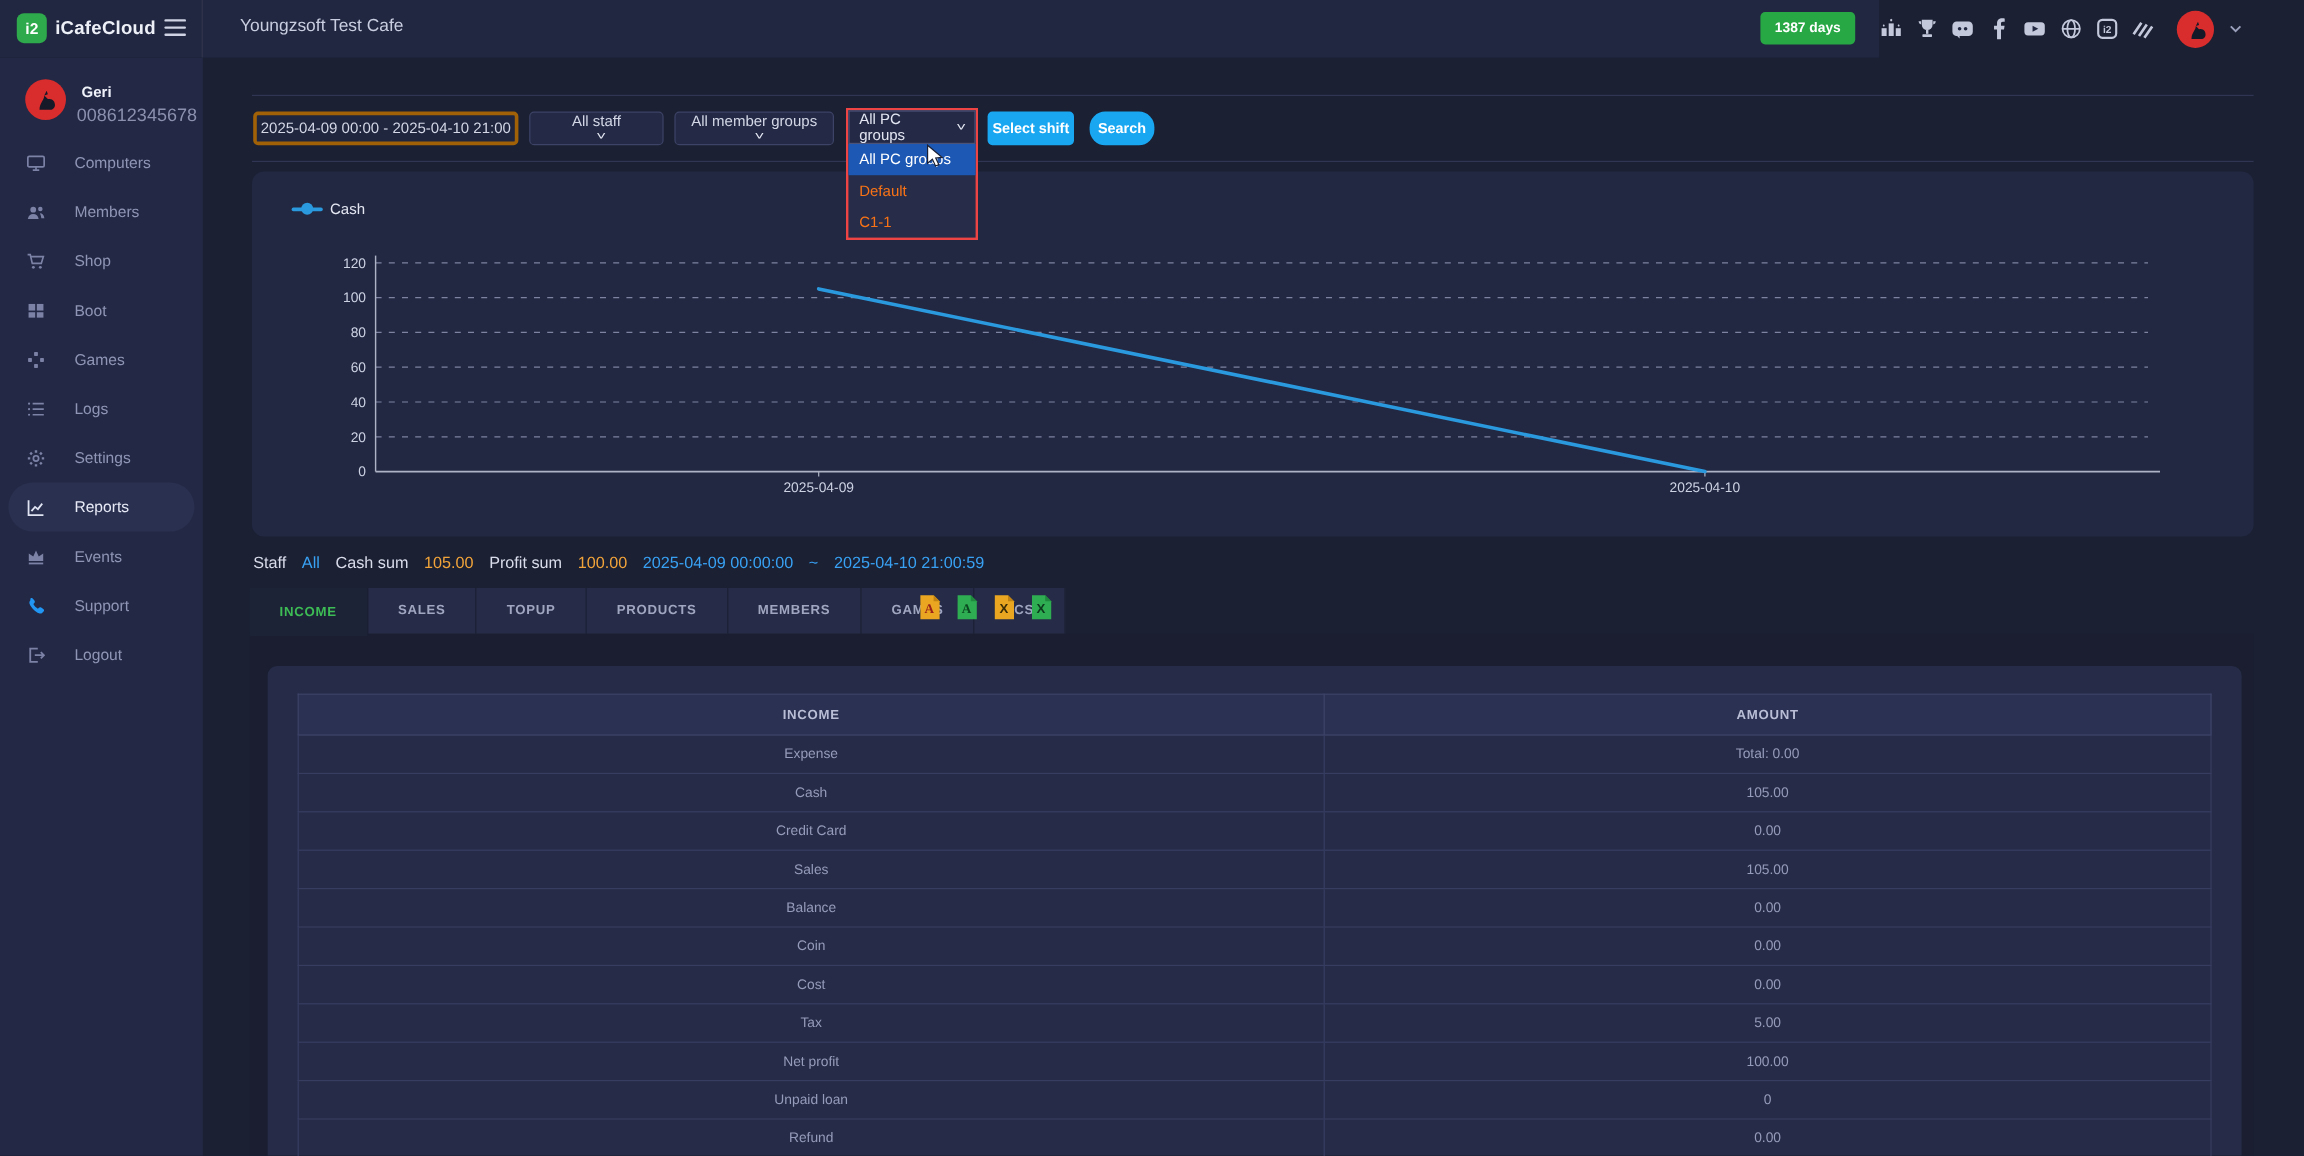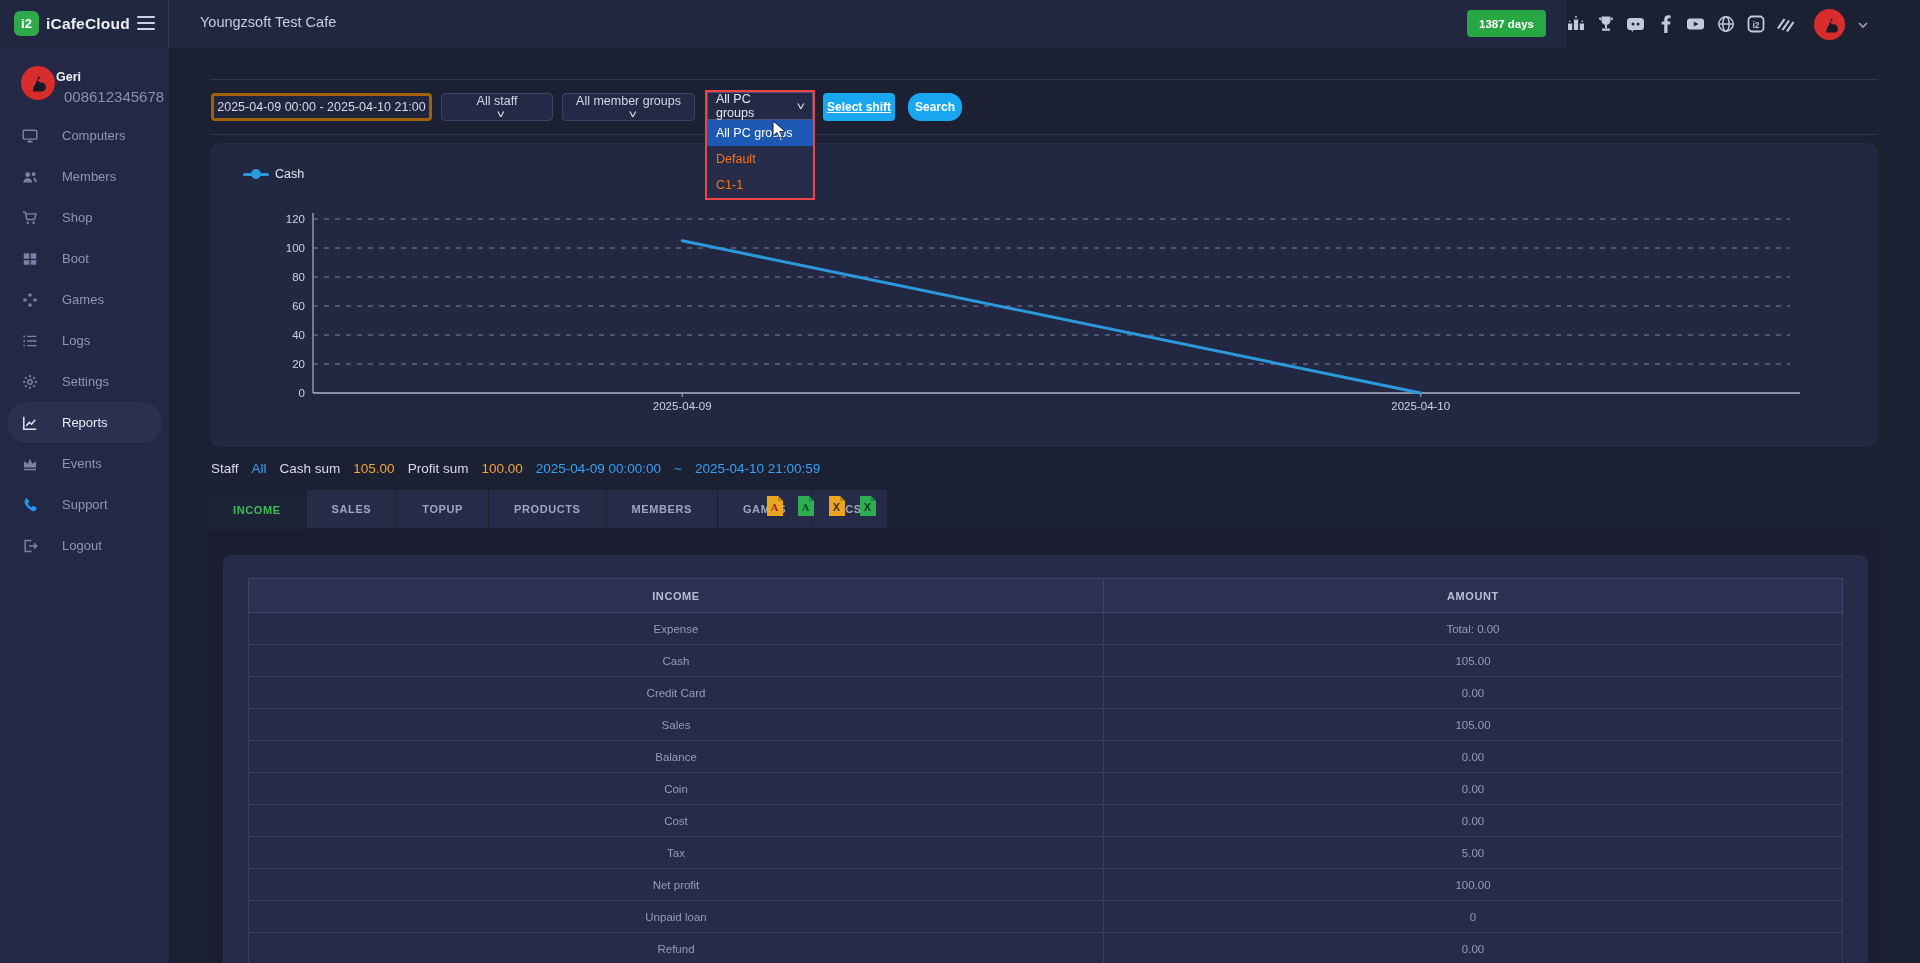--- a/index.html
+++ b/index.html
@@ -21,21 +21,21 @@
   #top-icons { position:absolute; left:1566px; top:0; height:48px; display:flex; align-items:center; gap:11px; color:#c3c8da; }
   #top-icons .ticon { width:19px; height:19px; display:flex; align-items:center; justify-content:center; cursor:pointer; }
   #top-avatar { width:31px; height:31px; border-radius:50%; background:#d92c2c; position:relative; overflow:hidden; margin-left:8px; cursor:pointer; }
   .dragon { position:absolute; left:15%; top:12%; width:70%; height:80%; }
   #avatar-chevron { color:#9aa0bb; margin-left:2px; cursor:pointer; }
 
   
   #sidebar { position:absolute; left:0; top:48px; width:169px; height:915px; background:#232945; z-index:10; }
   #user-block { position:relative; height:66px; }
   #user-avatar { position:absolute; left:21px; top:18px; width:34px; height:34px; border-radius:50%; background:#d92c2c; overflow:hidden; }
-  #user-name { position:absolute; left:56px; top:22px; color:#f0f2fa; font-size:12.5px; font-weight:bold; }
+  #user-name { position:absolute; left:68px; top:22px; color:#f0f2fa; font-size:12.5px; font-weight:bold; }
   #user-phone { position:absolute; left:64px; top:40px; color:#8a90ae; font-size:15px; }
   #nav { position:absolute; left:0; top:67px; width:169px; }
   .nav-item { height:41px; margin:0 7px; padding-left:15px; display:flex; align-items:center; gap:24px;
     color:#8f95b5; font-size:13px; cursor:pointer; border-radius:22px; }
   .nav-item .nicon { width:16px; height:16px; flex:0 0 16px; color:#7b82a6; display:flex; }
   .nav-item.active { background:#2a3050; color:#e8ebf7; }
   .nav-item.active .nicon { color:#dfe3f2; }
   .nav-item .nicon.blue { color:#2196f3; }
 
   
@@ -50,21 +50,21 @@
   #member-select { left:562px; width:133px; }
   .chev { font-size:10px; color:#e6e9f4; transform:scaleX(1.4); margin-left:8px; }
   #pc-wrap { position:absolute; left:705px; top:90px; width:110px; border:2px solid #ef4444; z-index:30; background:#272d49; }
   #pc-select { height:28px; background:#242a46; border:1px solid #4c5378; color:#e3e6f2; font-size:12.5px;
     display:flex; align-items:center; justify-content:space-between; padding:0 8px; cursor:pointer; }
   .pc-option { height:26px; display:flex; align-items:center; padding-left:9px; color:#f97316; font-size:12.5px; cursor:pointer; }
   .pc-option.selected { background:#1d58b4; color:#fff; }
   #cursor { position:absolute; left:772px; top:120px; z-index:40; pointer-events:none; }
   .btn { position:absolute; top:93px; height:28px; background:#1aa7f2; border:none; border-radius:4px;
     color:#fff; font-size:12px; font-weight:bold; cursor:pointer; font-family:inherit; }
-  #select-shift-btn { left:823px; width:72px;text-decoration:underline; }
+  #select-shift-btn { left:823px; width:72px; }
   #search-btn { left:908px; width:54px;border-radius:13px; }
 
   
   #chart-card { position:absolute; left:210px; top:143px; width:1668px; height:304px; background:#222842; border-radius:10px; }
   #legend { position:absolute; left:33px; top:24px; display:flex; align-items:center; gap:6px; color:#e4e7f2; font-size:12.5px; }
   #legend .lline { width:26px; height:3px; border-radius:2px; position:relative; }
   #legend .ldot { position:absolute; left:8px; top:-3.5px; width:10px; height:10px; border-radius:50%; }
   #chart-svg { position:absolute; left:0; top:0; }
   .ylab { fill:#cdd2e3; font-size:11.5px; text-anchor:end; font-family:"Liberation Sans","DejaVu Sans",sans-serif; }
   .xlab { fill:#cdd2e3; font-size:11.5px; text-anchor:middle; font-family:"Liberation Sans","DejaVu Sans",sans-serif; }

